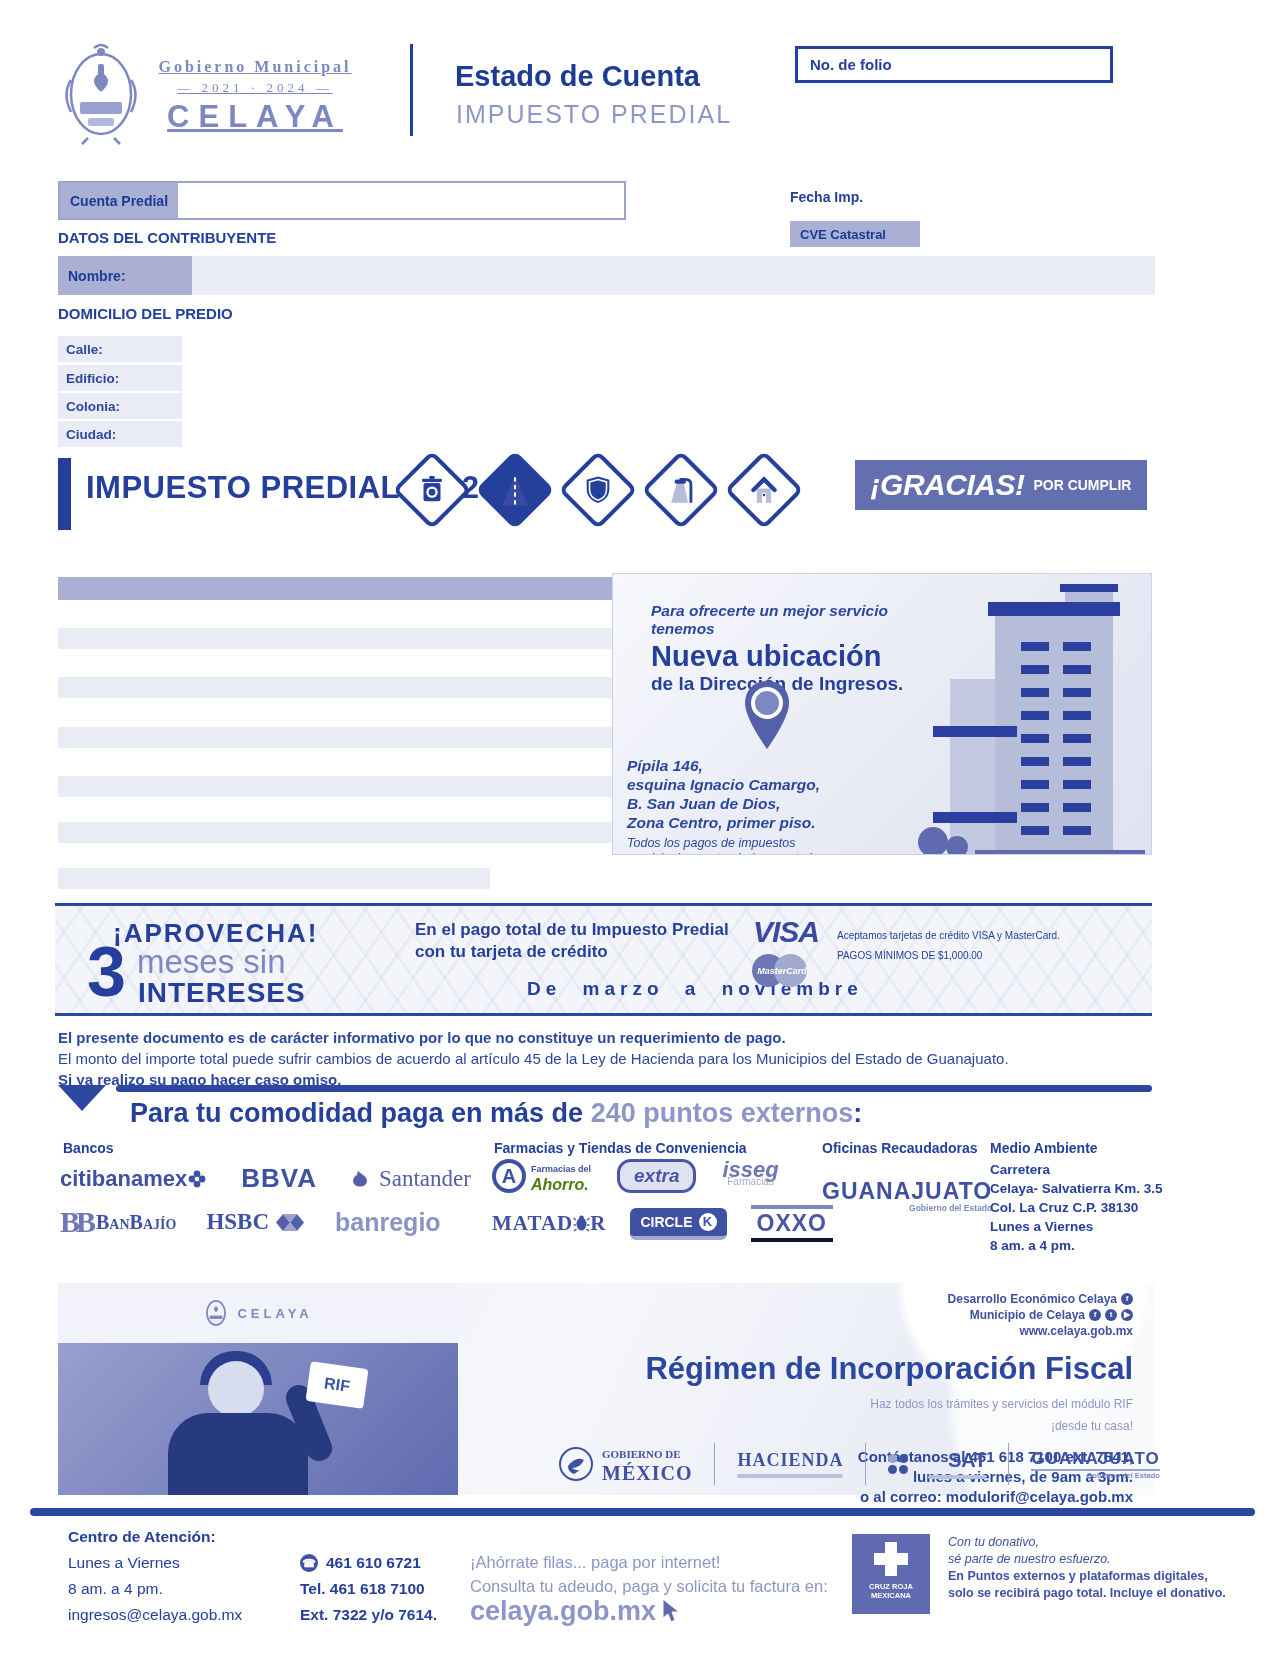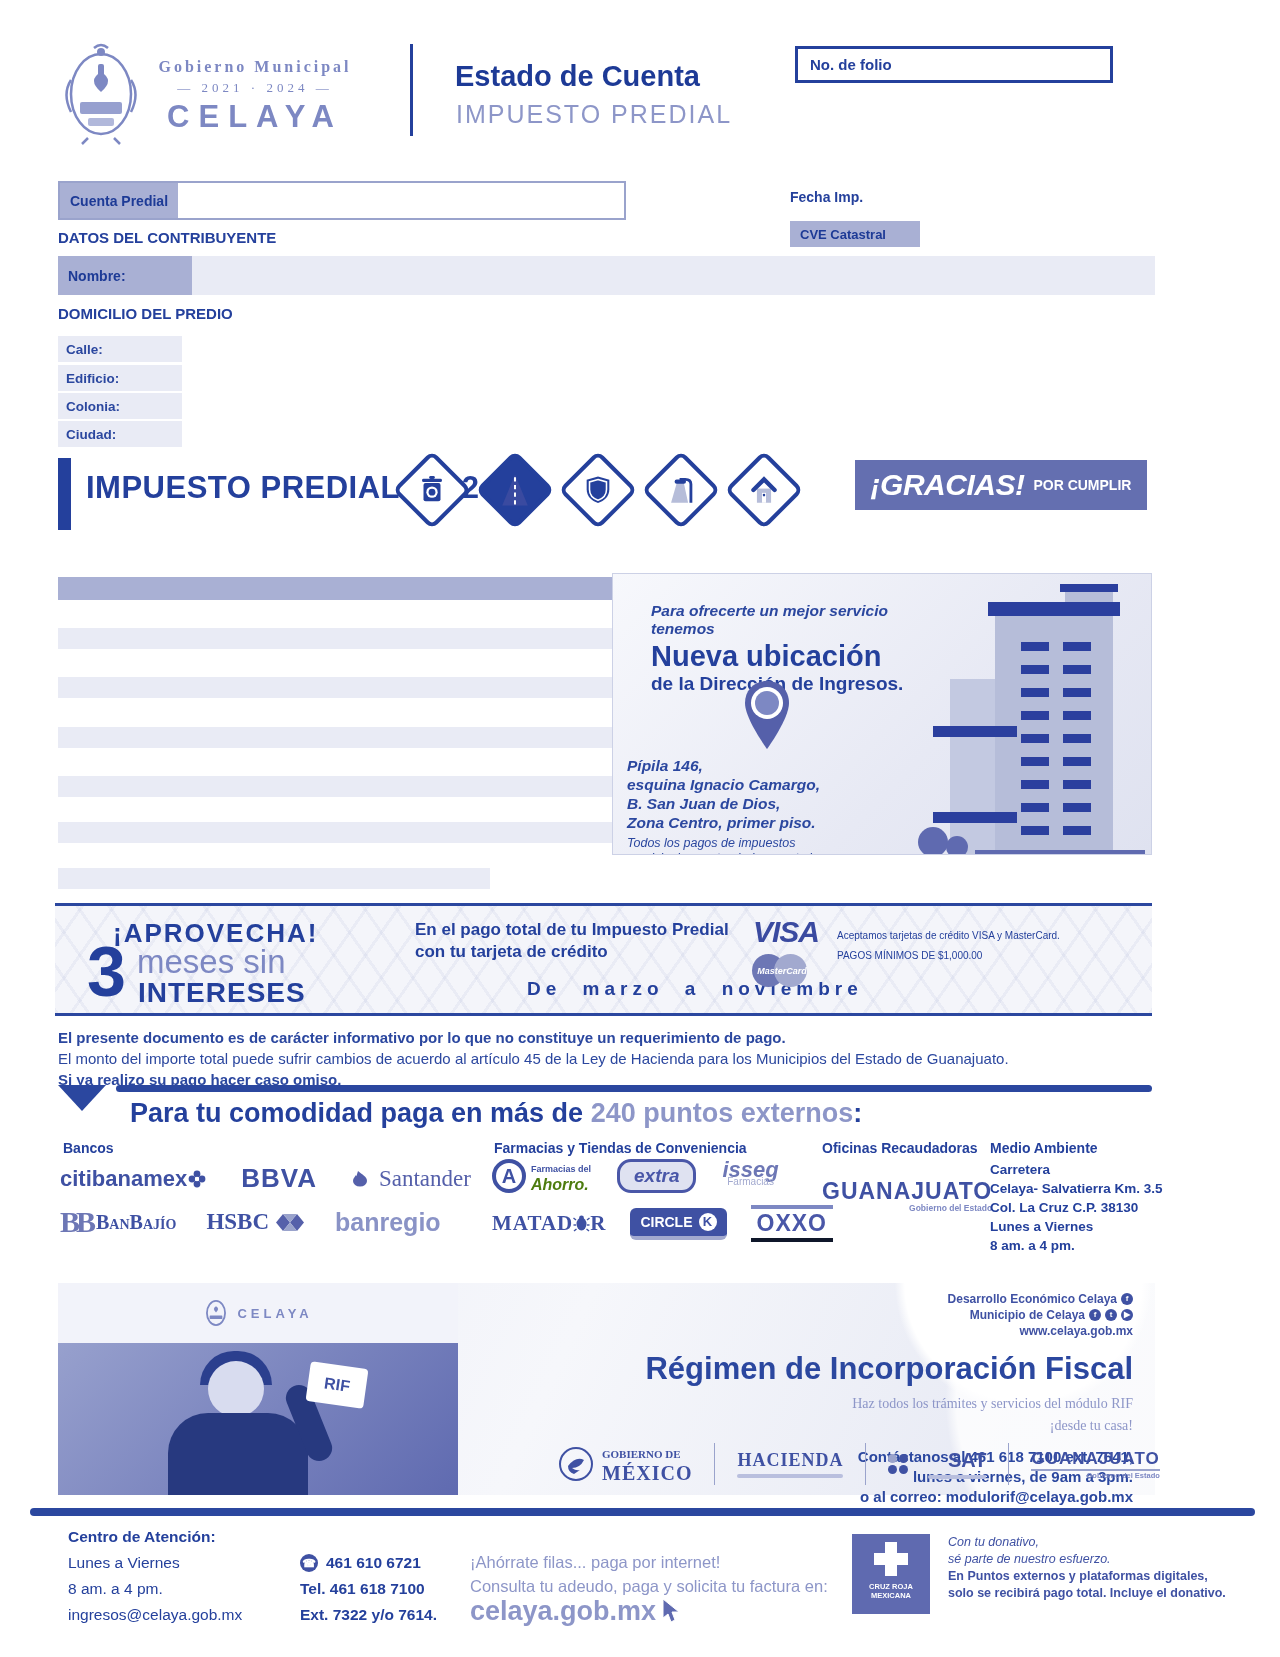--- a/index.html
+++ b/index.html
@@ -6,21 +6,21 @@
     --blue:#24409c; --peri:#7d88c3; --muted:#8d96c8;
     --boxp:#a9b0d4; --rowl:#e9ebf5; --mid:#646fb0; --bldg:#b6bdd9;
   }
   *{margin:0;padding:0;box-sizing:border-box;}
   body{width:1280px;height:1657px;position:relative;background:#fff;
        font-family:"Liberation Sans",sans-serif;color:var(--blue);overflow:hidden;}
   .abs{position:absolute;}
   .b{font-weight:bold;}
   
   #coat{left:58px;top:42px;width:86px;height:104px;}
-  #orgblock{left:150px;top:58px;width:210px;text-align:center;color:var(--peri);}
+  #orgblock{left:150px;top:58px;width:210px;text-align:center;color:var(--peri);text-decoration:underline;}
   #org1{font-family:"Liberation Serif",serif;font-weight:bold;font-size:16px;letter-spacing:3px;}
   #org2{font-family:"Liberation Serif",serif;font-size:13px;letter-spacing:4px;margin-top:4px;}
   #orgname{font-size:31px;font-weight:800;letter-spacing:9px;margin-top:3px;}
   #hdr-divider{left:410px;top:44px;width:3px;height:92px;background:var(--blue);}
   #doc-title{left:455px;top:60px;font-size:29px;font-weight:800;color:#1d3a96;}
   #doc-subtitle{left:456px;top:100px;font-size:25px;letter-spacing:2px;color:var(--muted);}
   #folio-box{left:795px;top:46px;width:318px;height:37px;border:3px solid var(--blue);
              display:flex;align-items:center;padding-left:12px;font-size:15px;font-weight:bold;}
   
   .lblbox{background:var(--boxp);display:flex;align-items:center;padding-left:10px;
@@ -148,21 +148,21 @@
   .ph-body{position:absolute;left:110px;top:70px;width:140px;height:90px;border-radius:40px 40px 0 0;background:#27397f;}
   .ph-arm{position:absolute;left:238px;top:40px;width:26px;height:80px;border-radius:14px;background:#27397f;transform:rotate(-22deg);}
   #rif-card{position:absolute;left:250px;top:22px;width:58px;height:40px;background:#fff;border-radius:4px;
             display:flex;align-items:center;justify-content:center;font-weight:800;font-size:16px;color:#3f51a3;transform:rotate(8deg);}
   #rif-right{position:absolute;right:22px;top:8px;text-align:right;}
   .social-line{font-size:12px;font-weight:800;color:#3f51a3;display:flex;justify-content:flex-end;
                align-items:center;gap:4px;line-height:16px;}
   .sicon{display:inline-flex;width:12px;height:12px;border-radius:50%;background:#3f51a3;color:#fff;
          font-size:8px;align-items:center;justify-content:center;font-weight:bold;}
   #rif-title{font-size:31px;font-weight:800;color:#2b479f;margin-top:12px;}
-  #rif-sub{font-size:14px;color:var(--muted);line-height:22px;margin-top:6px;font-family:Liberation Serif, serif;}
+  #rif-sub{font-size:12px;color:var(--muted);line-height:22px;margin-top:6px;}
   #rif-contact{font-size:15px;font-weight:800;color:#2b479f;line-height:20px;margin-top:10px;}
   #rif-logos{position:absolute;left:500px;bottom:10px;display:flex;align-items:center;gap:22px;color:#3f51a3;}
   .vdiv{width:1px;height:42px;background:#9aa3cc;}
   #gobmx{display:flex;align-items:center;gap:8px;}
   #gobmx .t1{font-family:"Liberation Serif",serif;font-size:11px;font-weight:bold;}
   #gobmx .t2{font-family:"Liberation Serif",serif;font-size:20px;font-weight:800;letter-spacing:1px;}
   #hacienda .t1{font-family:"Liberation Serif",serif;font-size:18px;font-weight:800;letter-spacing:1px;}
   .tinybar{height:4px;background:#b9bfde;margin-top:3px;border-radius:2px;}
   #sat{display:flex;align-items:center;gap:20px;text-align:right;}
   #sat-dots{display:grid;grid-template-columns:9px 9px;grid-gap:2px;}

